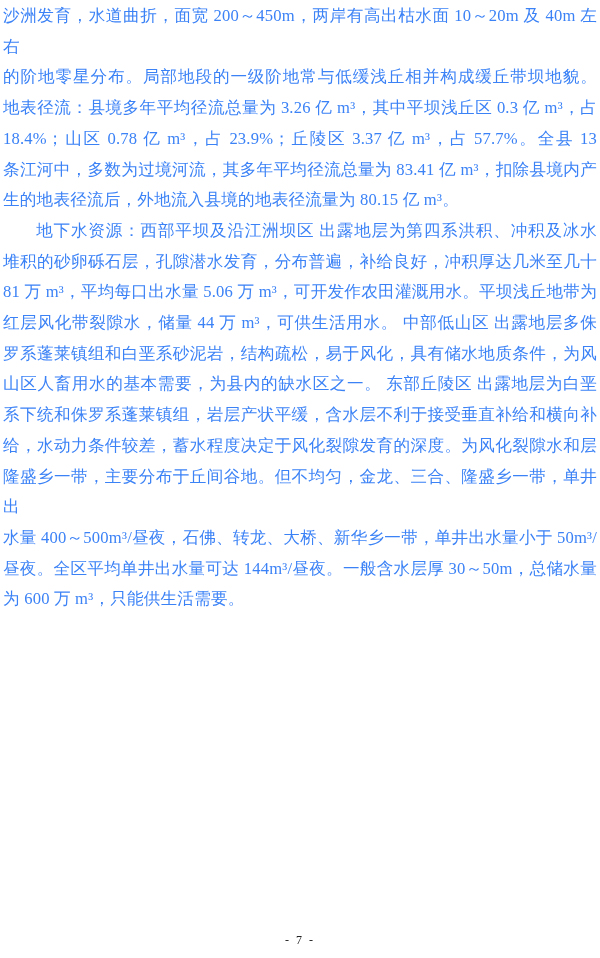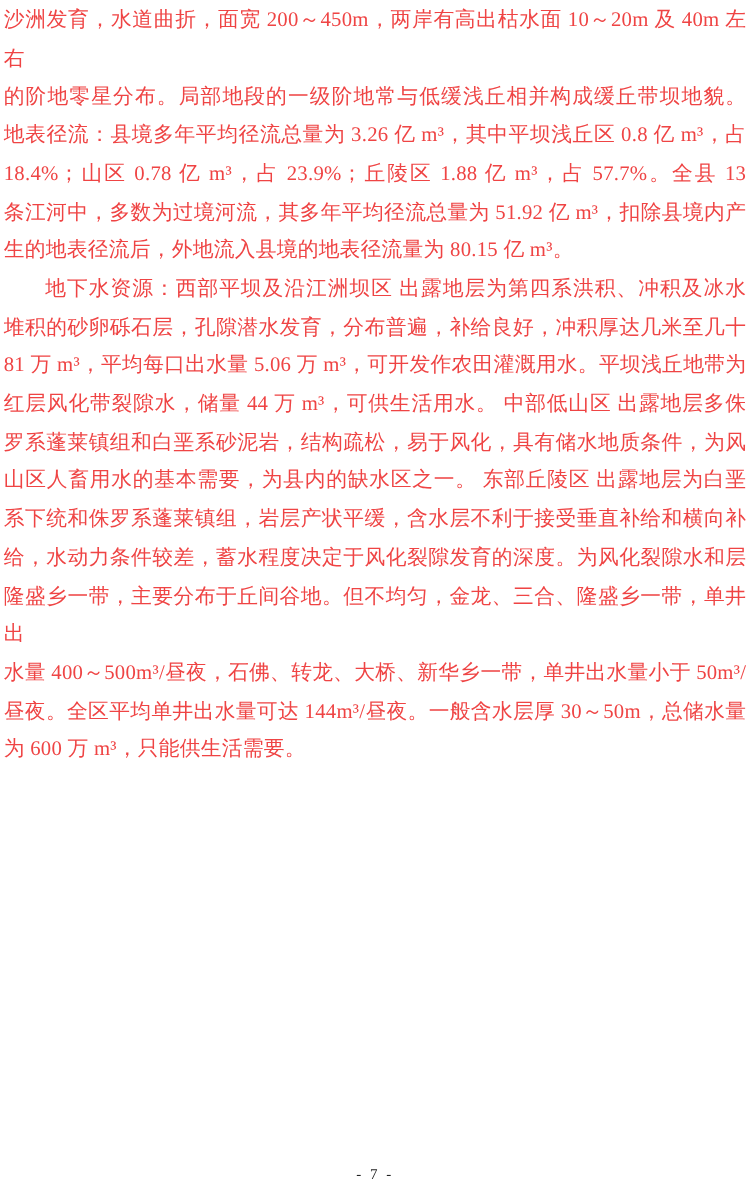--- a/index.html
+++ b/index.html
@@ -18,21 +18,21 @@
   }
   .doc-body {
     padding: 1px 3px 0 3px;
   }
   .line {
     font-size: 16.6px;
     line-height: 30.7px;
     white-space: normal;
     text-align: justify;
     text-align-last: justify;
-    color: #ef4444;
+    color: #3b82f6;
     letter-spacing: 0.2px;
   }
   .line.para-end {
     text-align-last: left;
   }
   .line.indent {
     text-indent: 2em;
   }
   sup, .line { font-kerning: none; }
   .footer {
@@ -49,23 +49,23 @@
     font-family: "Liberation Serif", "DejaVu Serif", serif;
   }
 </style>
 </head>
 <body>
 
 <div class="page">
   <div class="doc-body">
     <div class="line">沙洲发育，水道曲折，面宽 200～450m，两岸有高出枯水面 10～20m 及 40m 左右</div>
     <div class="line">的阶地零星分布。局部地段的一级阶地常与低缓浅丘相并构成缓丘带坝地貌。</div>
-    <div class="line">地表径流：县境多年平均径流总量为 3.26 亿 m³，其中平坝浅丘区 0.8 亿 m³，占</div>
-    <div class="line">18.4%；山区 0.78 亿 m³，占 23.9%；丘陵区 1.88 亿 m³，占 57.7%。全县 13</div>
-    <div class="line">条江河中，多数为过境河流，其多年平均径流总量为 51.92 亿 m³，扣除县境内产</div>
+    <div class="line">地表径流：县境多年平均径流总量为 3.26 亿 m³，其中平坝浅丘区 0.3 亿 m³，占</div>
+    <div class="line">18.4%；山区 0.78 亿 m³，占 23.9%；丘陵区 3.37 亿 m³，占 57.7%。全县 13</div>
+    <div class="line">条江河中，多数为过境河流，其多年平均径流总量为 83.41 亿 m³，扣除县境内产</div>
     <div class="line para-end">生的地表径流后，外地流入县境的地表径流量为 80.15 亿 m³。</div>
     <div class="line indent">地下水资源：西部平坝及沿江洲坝区 出露地层为第四系洪积、冲积及冰水</div>
     <div class="line">堆积的砂卵砾石层，孔隙潜水发育，分布普遍，补给良好，冲积厚达几米至几十</div>
     <div class="line">81 万 m³，平均每口出水量 5.06 万 m³，可开发作农田灌溉用水。平坝浅丘地带为</div>
     <div class="line">红层风化带裂隙水，储量 44 万 m³，可供生活用水。 中部低山区 出露地层多侏</div>
     <div class="line">罗系蓬莱镇组和白垩系砂泥岩，结构疏松，易于风化，具有储水地质条件，为风</div>
     <div class="line">山区人畜用水的基本需要，为县内的缺水区之一。 东部丘陵区 出露地层为白垩</div>
     <div class="line">系下统和侏罗系蓬莱镇组，岩层产状平缓，含水层不利于接受垂直补给和横向补</div>
     <div class="line">给，水动力条件较差，蓄水程度决定于风化裂隙发育的深度。为风化裂隙水和层</div>
     <div class="line">隆盛乡一带，主要分布于丘间谷地。但不均匀，金龙、三合、隆盛乡一带，单井出</div>

